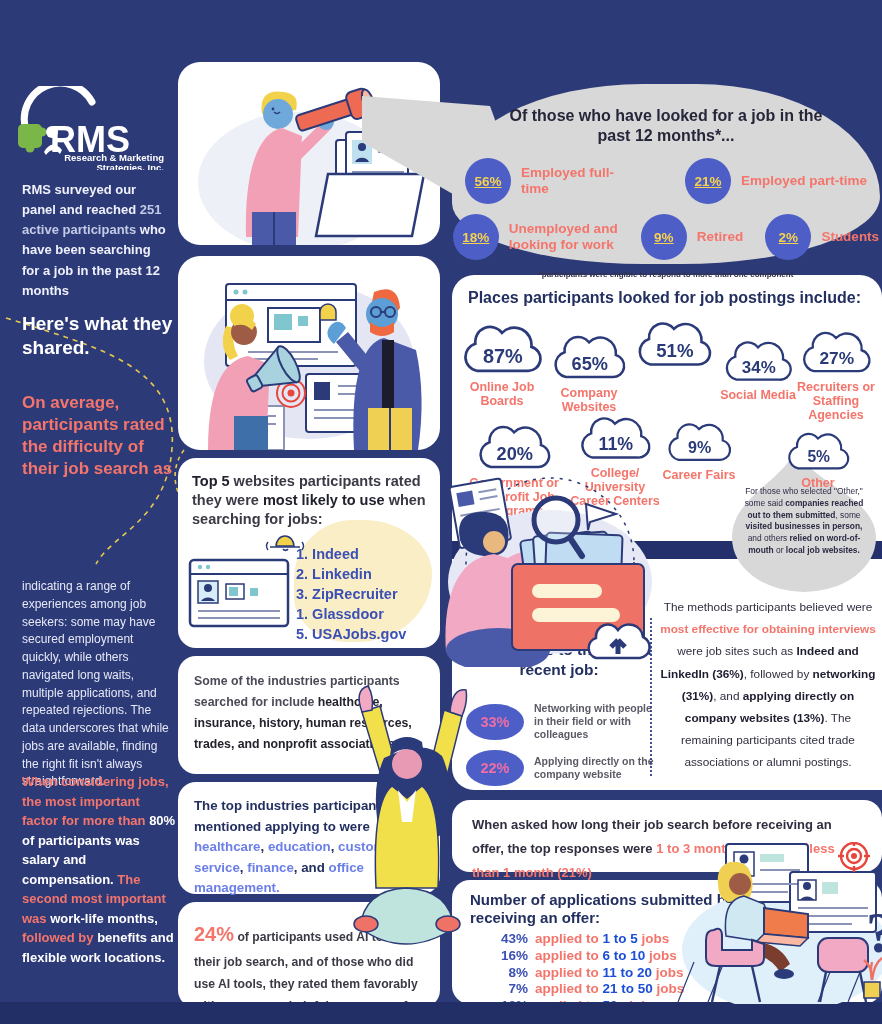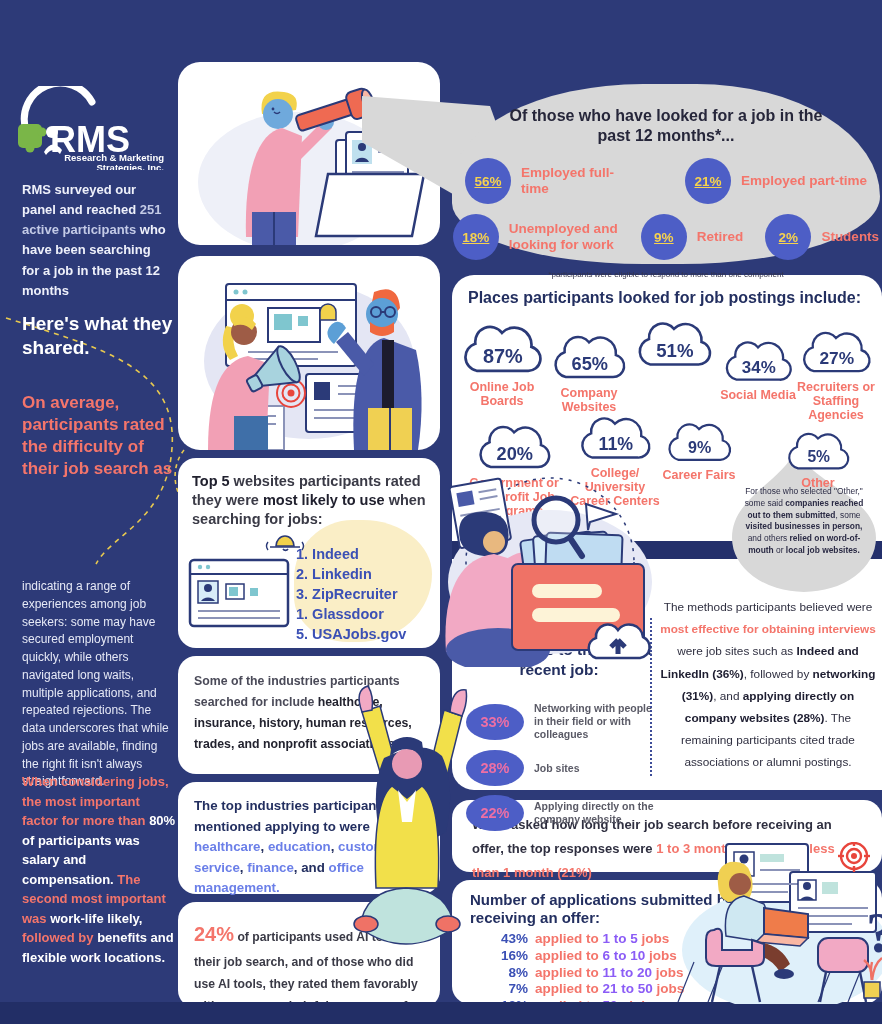--- a/index.html
+++ b/index.html
@@ -32,21 +32,21 @@
   .main-title { left:442px; top:28px; width:434px; text-align:center; color:#ffffff;
     font-size:27px; font-weight:800; letter-spacing:.3px; text-shadow: 2.5px 2.5px 0 #f2756d; white-space:nowrap;}
   .bubble { left:452px; top:84px; width:428px; height:180px; background:#d8d8d8;
     border-radius: 50% 48% 52% 50% / 62% 70% 42% 38%; padding-top:22px; }
   .bubble-heading { text-align:center; color:#26263a; font-size:16px; font-weight:800; line-height:1.25; width:340px; margin:0 auto;}
   .stat-row { display:flex; justify-content:center; align-items:center; margin-top:12px; }
   .stat-group { display:flex; align-items:center; gap:10px; }
   .stat-circle { width:46px; height:46px; border-radius:50%; background:#4d5ec6; color:#f6d24e;
     font-weight:800; font-size:13.5px; display:flex; align-items:center; justify-content:center; flex:0 0 auto;text-decoration:underline;}
   .stat-label { color:#f4756b; font-size:13.5px; font-weight:800; line-height:1.15;}
-  .bubble-footnote { text-align:center; color:#33334a; font-size:8px; font-weight:400; margin-top:10px;}
+  .bubble-footnote { text-align:center; color:#33334a; font-size:8px; font-weight:700; margin-top:10px;}
 
   
   .sectionA { left:452px; top:275px; width:430px; height:266px; background:#fff; border-radius:22px 22px 0 0;}
   .navy-strip { left:452px; top:541px; width:430px; height:18px; background:#24306b; }
   .sectionB { left:452px; top:559px; width:430px; height:231px; background:#fff; border-radius:0 0 0 22px;}
   .places-heading { left:468px; top:289px; width:406px; color:#232f60; font-size:16px; font-weight:800; white-space:nowrap;}
   .cloud-group { text-align:center; }
   .cloud-label { color:#f4756b; font-size:12.5px; font-weight:800; line-height:1.1; margin-top:1px;}
   .drop-note { left:740px; top:486px; width:128px; color:#2b2b45; font-size:8.4px; line-height:1.4; text-align:center; font-weight:500;}
   .drop-note b { font-weight:800; }
@@ -66,21 +66,21 @@
   .offer-card { left:452px; top:800px; width:430px; height:72px; border-radius:18px; background:#fff;
     padding:13px 20px; color:#2f2f40; font-size:13px; font-weight:800; line-height:1.85;}
   .offer-card .co { color:#f4756b;}
 
   .apps-card { left:452px; top:880px; width:430px; height:124px; border-radius:18px; background:#fff; padding:11px 0 0 18px;}
   .apps-heading { color:#232f60; font-size:15px; font-weight:800; line-height:1.18; width:300px;}
   .apps-rows { margin-top:5px; margin-left:22px;}
   .apps-row { font-size:13.5px; font-weight:800; line-height:16.6px;}
   .apps-pct { display:inline-block; width:36px; text-align:right; color:#3b50b5; margin-right:7px;}
   .apps-co { color:#f4756b;}
-  .apps-bl { color:#8b5cf6;}
+  .apps-bl { color:#1d4ed8;}
 
   
   .panel1 { left:178px; top:62px; width:262px; height:183px; border-radius:22px; overflow:hidden;}
   .panel2 { left:178px; top:256px; width:262px; height:194px; border-radius:22px; overflow:hidden;}
   .top5-card { left:178px; top:458px; width:262px; height:190px; border-radius:18px; padding:14px 14px 0 14px; overflow:hidden;}
   .top5-heading { color:#3a3a46; font-size:14.5px; line-height:1.3; font-weight:600; position:relative; z-index:2;}
   .top5-heading b { color:#20202e; font-weight:800;}
   .yellow-blob { position:absolute; right:8px; top:62px; width:138px; height:122px; background:#faeec6;
     border-radius: 46% 54% 58% 42% / 52% 48% 60% 40%; z-index:1;}
   .top5-list { position:absolute; left:118px; top:86px; z-index:2;}
@@ -126,21 +126,21 @@
   </div>
 
   <div class="abs z2 heres">Here's what they shared.</div>
 
   <div class="abs z2 difficulty">On average, participants rated the difficulty of their job search as</div>
 
 
   <div class="abs z2 range-text">indicating a range of experiences among job seekers: some may have secured employment quickly, while others navigated long waits, multiple applications, and repeated rejections. The data underscores that while jobs are available, finding the right fit isn't always straightforward.</div>
 
   <div class="abs z2 considering">
-    <span class="co">When considering jobs, the most important factor for more than </span><span class="wh">80% of participants was salary and compensation.</span><span class="co"> The second most important was </span><span class="wh">work-life likely,</span><span class="co"> followed by </span><span class="wh">benefits and flexible work locations.</span>
+    <span class="co">When considering jobs, the most important factor for more than </span><span class="wh">80% of participants was salary and compensation.</span><span class="co"> The second most important was </span><span class="wh">work-life months,</span><span class="co"> followed by </span><span class="wh">benefits and flexible work locations.</span>
   </div>
 
 
   <div class="abs z2 card panel1">
     <svg width="262" height="183" viewBox="0 0 262 183">
       <ellipse cx="120" cy="120" rx="100" ry="70" fill="#eef0f8"></ellipse>
 
       <g stroke="#2b3a78" stroke-width="2" fill="#ffffff">
         <rect x="158" y="78" width="62" height="78" rx="3"></rect>
         <rect x="168" y="70" width="62" height="78" rx="3"></rect>
@@ -395,32 +395,28 @@
     <path d="M180 192 v-14 m0 0 l-7 7 m7-7 l7 7" stroke="#2b3a78" stroke-width="5" fill="none"></path>
   </svg>
 
   <div class="abs z3 tm-heading">Top method that led participants to their most recent job:</div>
   <div class="abs z3 tm-stats">
     <div class="tm-row">
       <div class="tm-oval">33%</div>
       <div class="tm-desc">Networking with people in their field or with colleagues</div>
     </div>
     <div class="tm-row">
-      <div class="tm-oval">28%</div>
-      <div class="tm-desc">Job sites</div>
-    </div>
-    <div class="tm-row">
       <div class="tm-oval">22%</div>
       <div class="tm-desc">Applying directly on the company website</div>
     </div>
   </div>
   <div class="abs z3 v-divider"></div>
 
   <div class="abs z3 methods-para">
-    <span>The methods participants believed were </span><span class="co">most effective for obtaining interviews</span><span> were job sites such as </span><b>Indeed and LinkedIn (36%)</b><span>, followed by </span><b>networking (31%)</b><span>, and </span><b>applying directly on company websites (28%)</b><span>. The remaining participants cited trade associations or alumni postings.</span>
+    <span>The methods participants believed were </span><span class="co">most effective for obtaining interviews</span><span> were job sites such as </span><b>Indeed and LinkedIn (36%)</b><span>, followed by </span><b>networking (31%)</b><span>, and </span><b>applying directly on company websites (13%)</b><span>. The remaining participants cited trade associations or alumni postings.</span>
   </div>
 
   <div class="abs z2 card top5-card">
     <div class="yellow-blob"></div>
     <div class="top5-heading">
       <b>Top 5</b><span> websites participants rated they were </span><b>most likely to use</b><span> when searching for jobs:</span>
     </div>
     <svg style="position:absolute; left:10px; top:92px; z-index:2;" width="104" height="80" viewBox="0 0 104 80">
       <rect x="2" y="10" width="98" height="66" rx="4" fill="#ffffff" stroke="#2b3a78" stroke-width="2.5"></rect>
       <line x1="2" y1="24" x2="100" y2="24" stroke="#2b3a78" stroke-width="2"></line>

